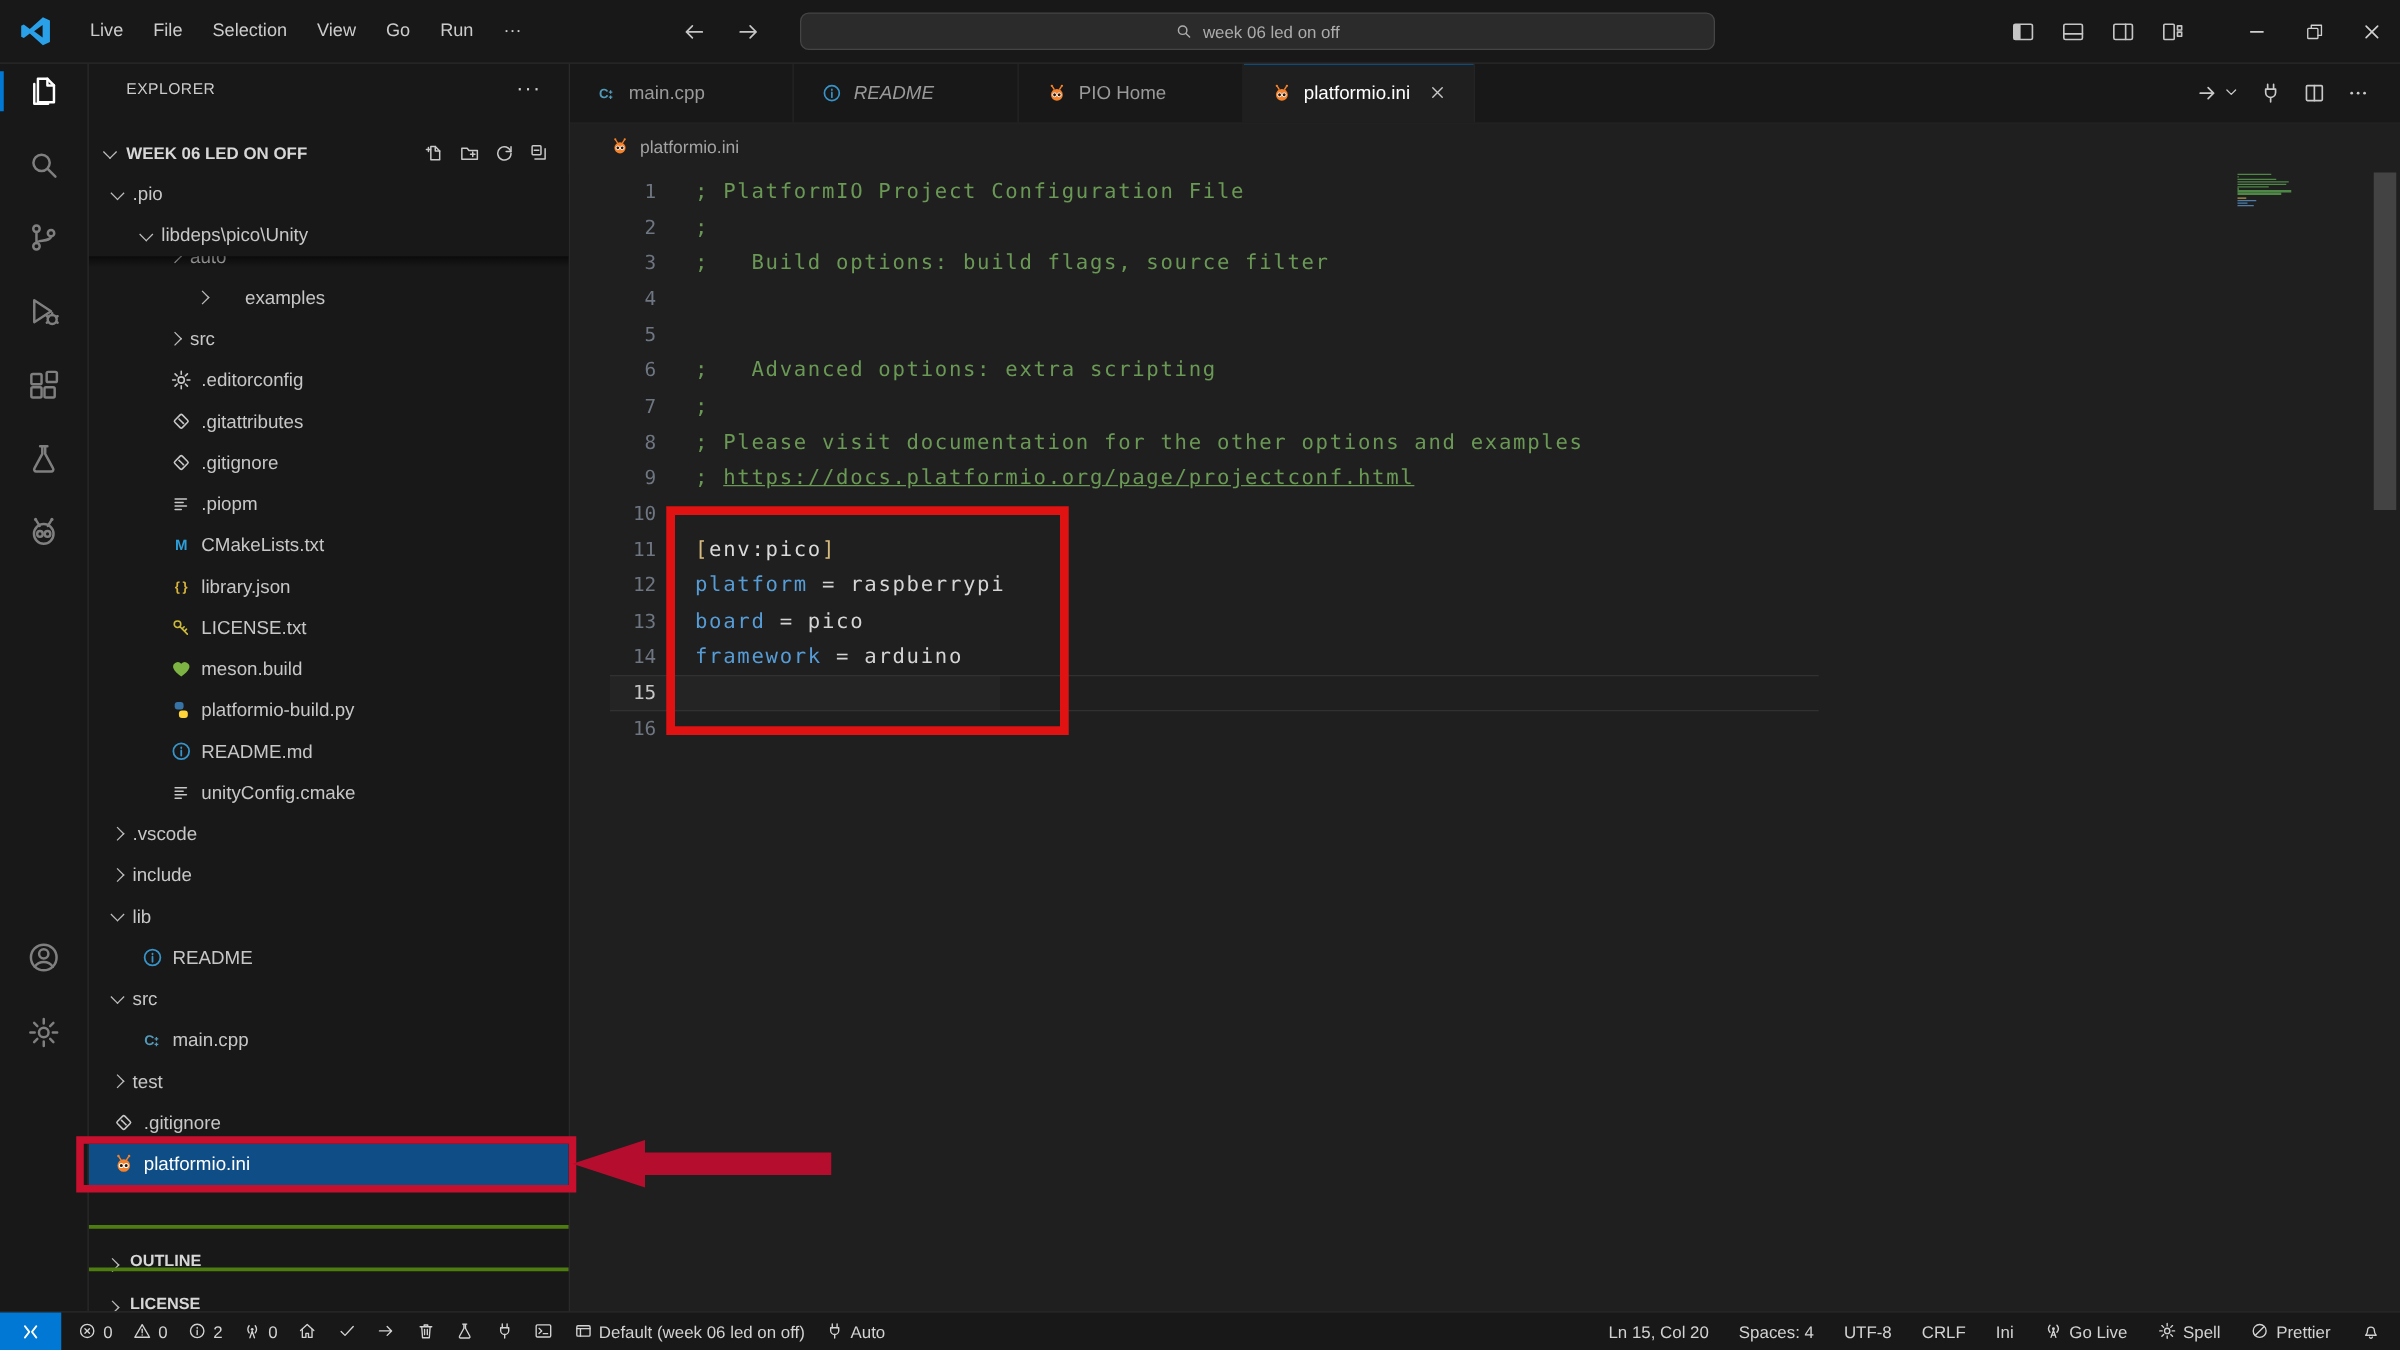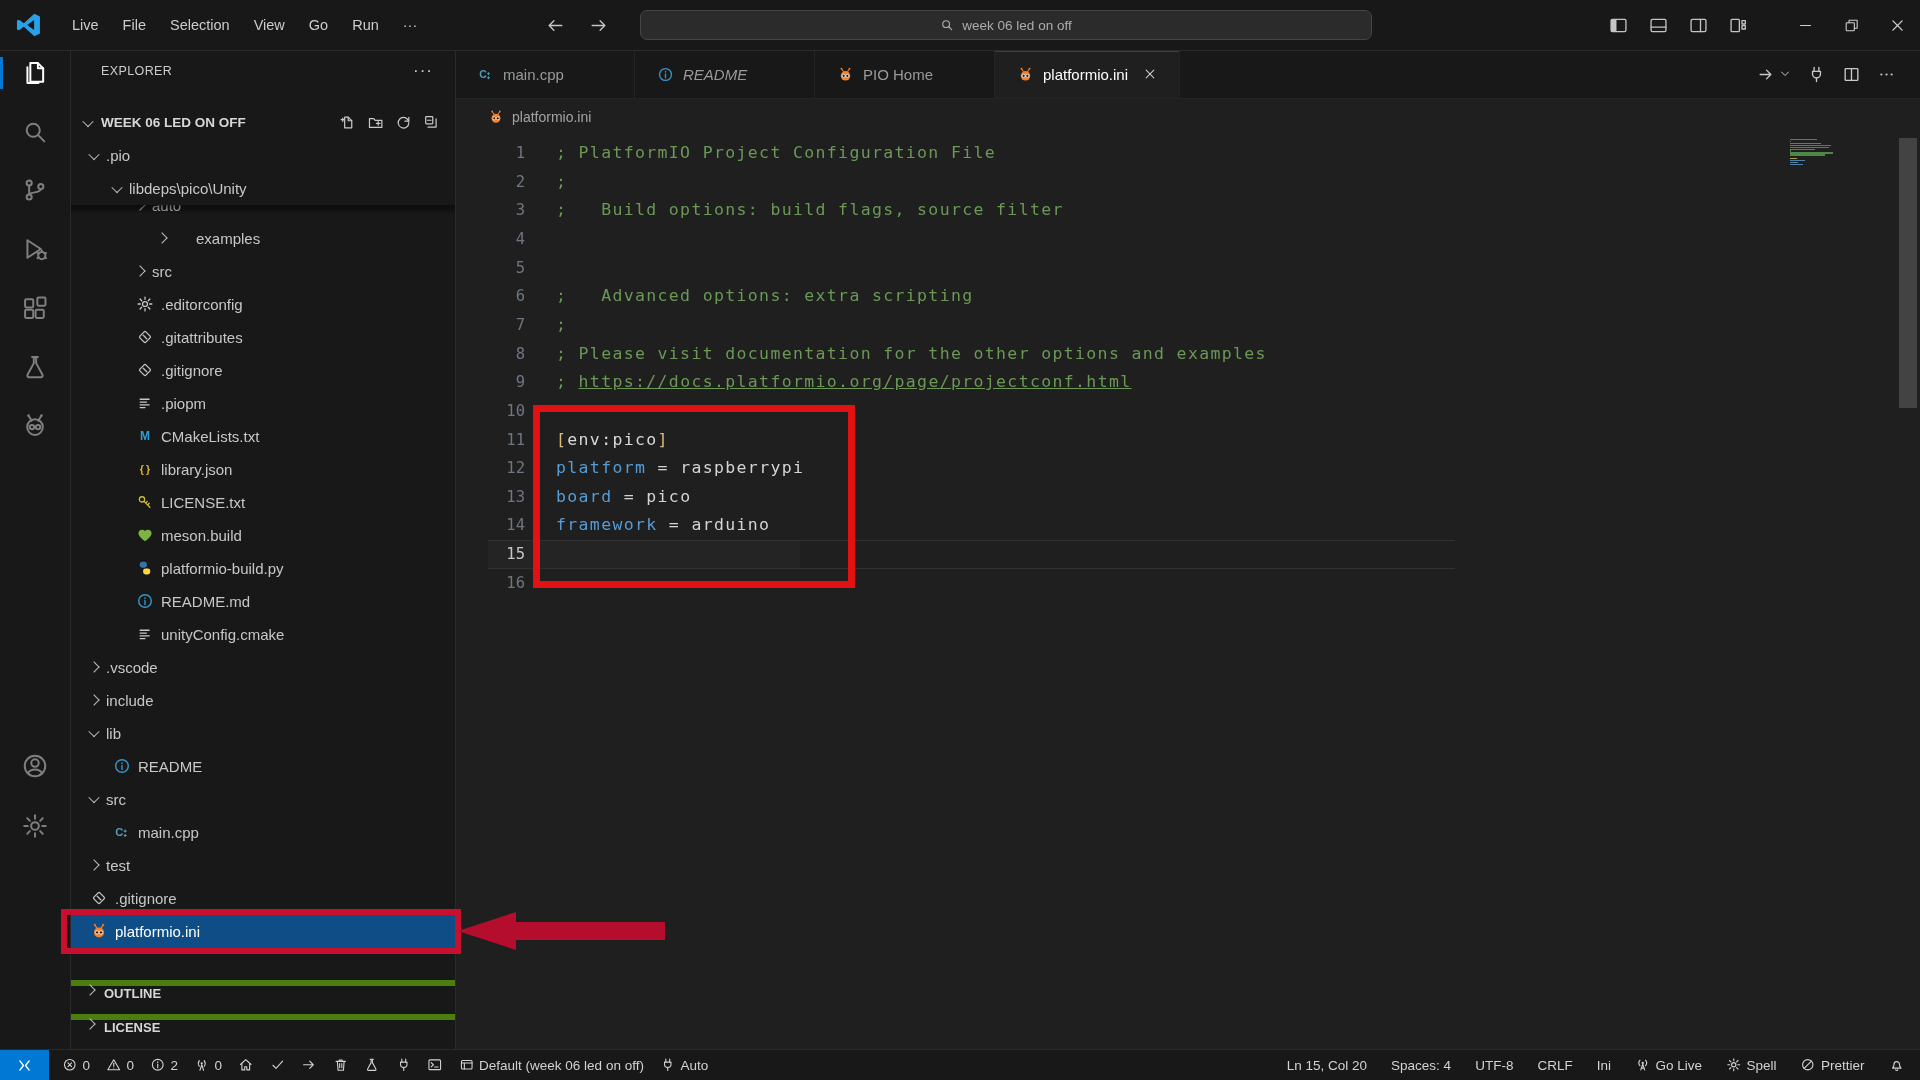--- a/index.html
+++ b/index.html
@@ -36,21 +36,21 @@
   #week-icons .ico{width:17px;height:17px}
   .chev{width:7px;height:7px;border-right:1.6px solid #bdbdbd;border-bottom:1.6px solid #bdbdbd;display:inline-block;flex:none}
   .chev.d{transform:rotate(45deg) translate(-1px,-1px)}
   .chev.r{transform:rotate(-45deg)}
   .trow{position:absolute;left:0;right:0;height:33px;display:flex;align-items:center;color:#c7c7c7;white-space:nowrap}
   .trow .chev{margin-right:8px}
   .trow .ficon{width:18px;height:18px;margin-right:7px;display:inline-flex}
   .trow.sel{background:#0e4d85;color:#fff}
   .trow.sticky{background:#181818;z-index:2}
   #tree-shadow{position:absolute;left:0;right:0;top:155px;height:9px;background:linear-gradient(rgba(0,0,0,.55),transparent);z-index:3}
-  .panel-row{position:absolute;left:0;right:0;height:33px;border-top:6px solid #4d7c0f;display:flex;align-items:flex-start;font-weight:bold;font-size:13px;color:#d7d7d7}
+  .panel-row{position:absolute;left:0;right:0;height:33px;border-top:3px solid #4d7c0f;display:flex;align-items:flex-end;font-weight:bold;font-size:13px;color:#d7d7d7}
   .panel-row .chev{margin-left:16px;margin-right:10px}
   
   #editor{position:absolute;left:455px;top:50px;width:1465px;height:1000px;background:#1f1f1f}
   #tabsrow{height:48px;background:#181818;display:flex;border-bottom:1px solid #242424}
   .tab{display:flex;align-items:center;gap:9px;padding:0 22px;border-right:1px solid #242424;font-size:15px;color:#9a9a9a;position:relative;min-width:135px}
   .tab .ficon{width:17px;height:17px}
   .tab.active{background:#1f1f1f;color:#fff;box-shadow:inset 0 1.5px 0 #0078d4}
   .tab .closer{width:14px;height:14px;color:#c9c9c9;margin-left:6px}
   .tab .lbl.prev{font-style:italic}
   #actions{margin-left:auto;display:flex;align-items:center;padding-right:24px;color:#c9c9c9}

